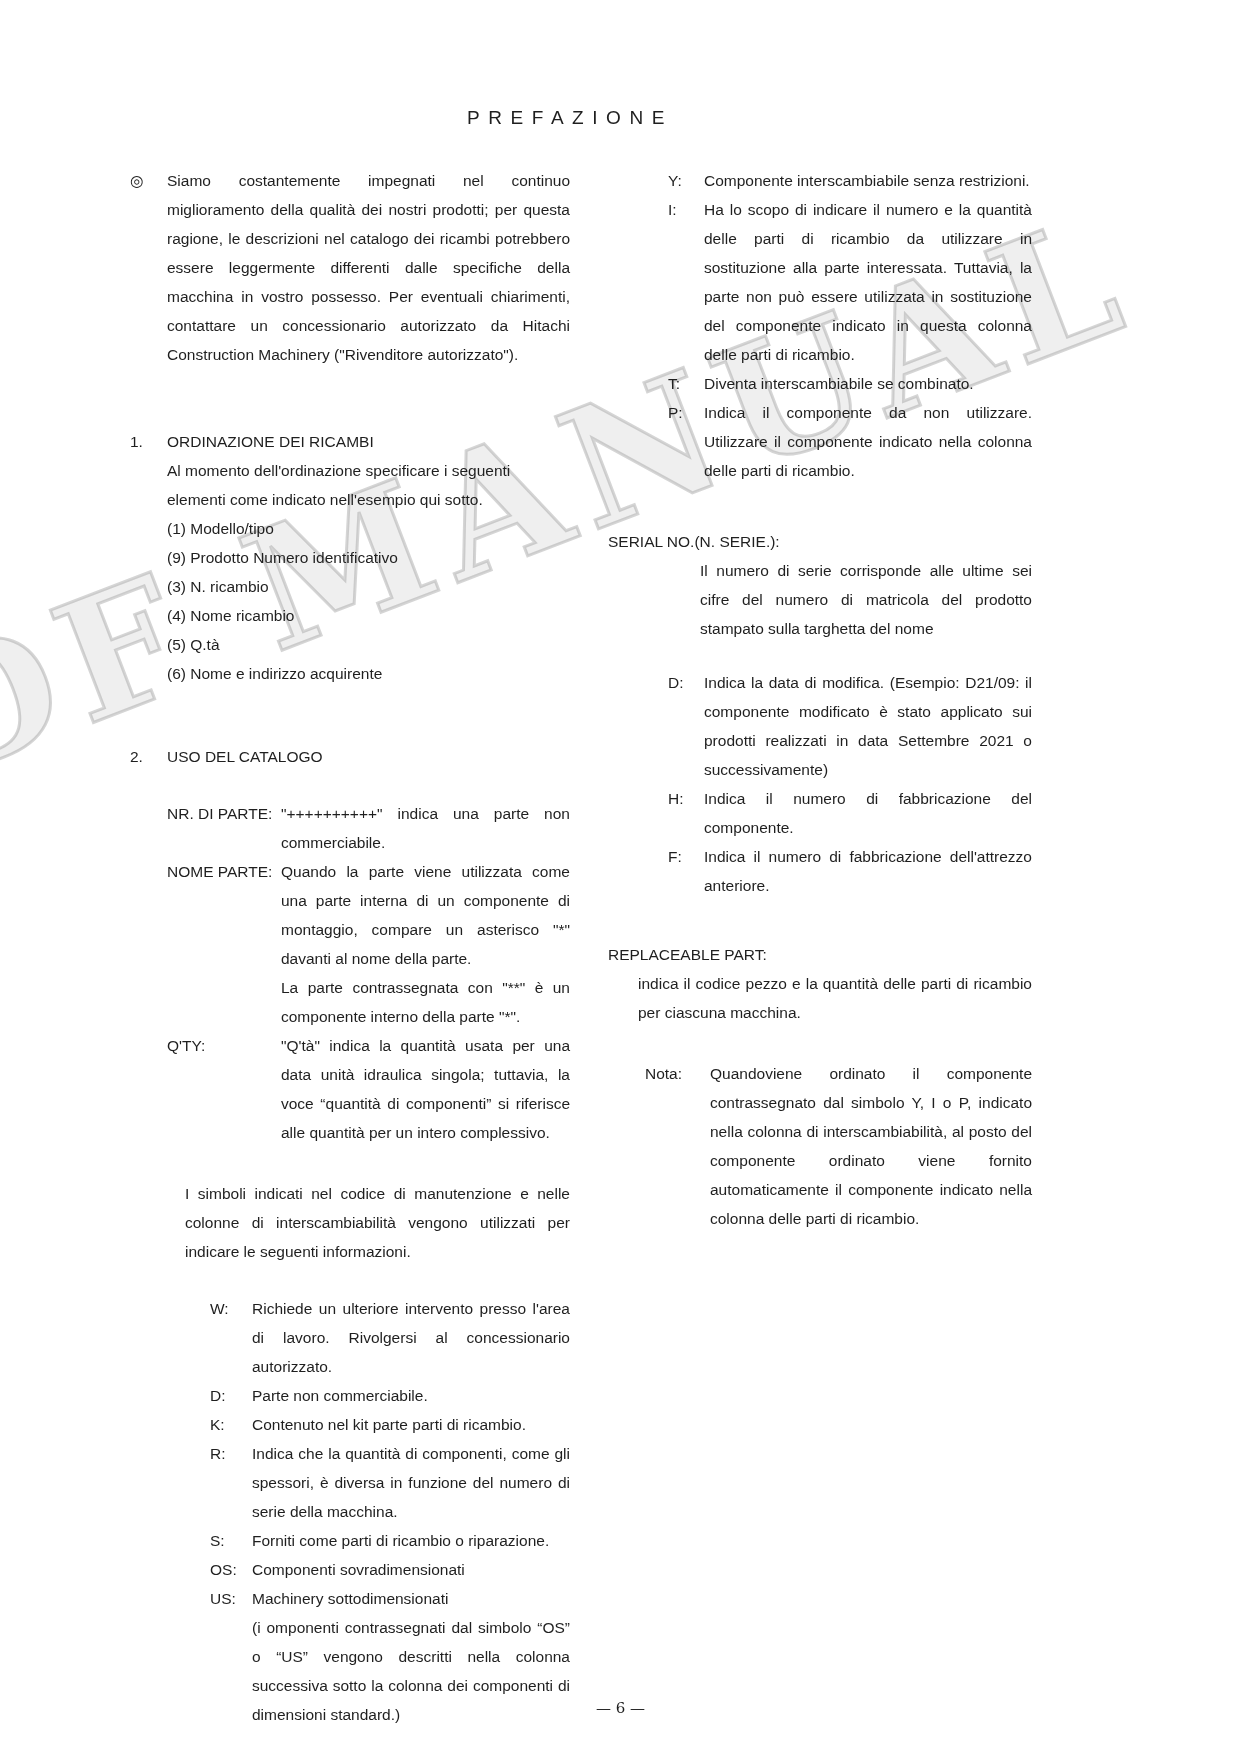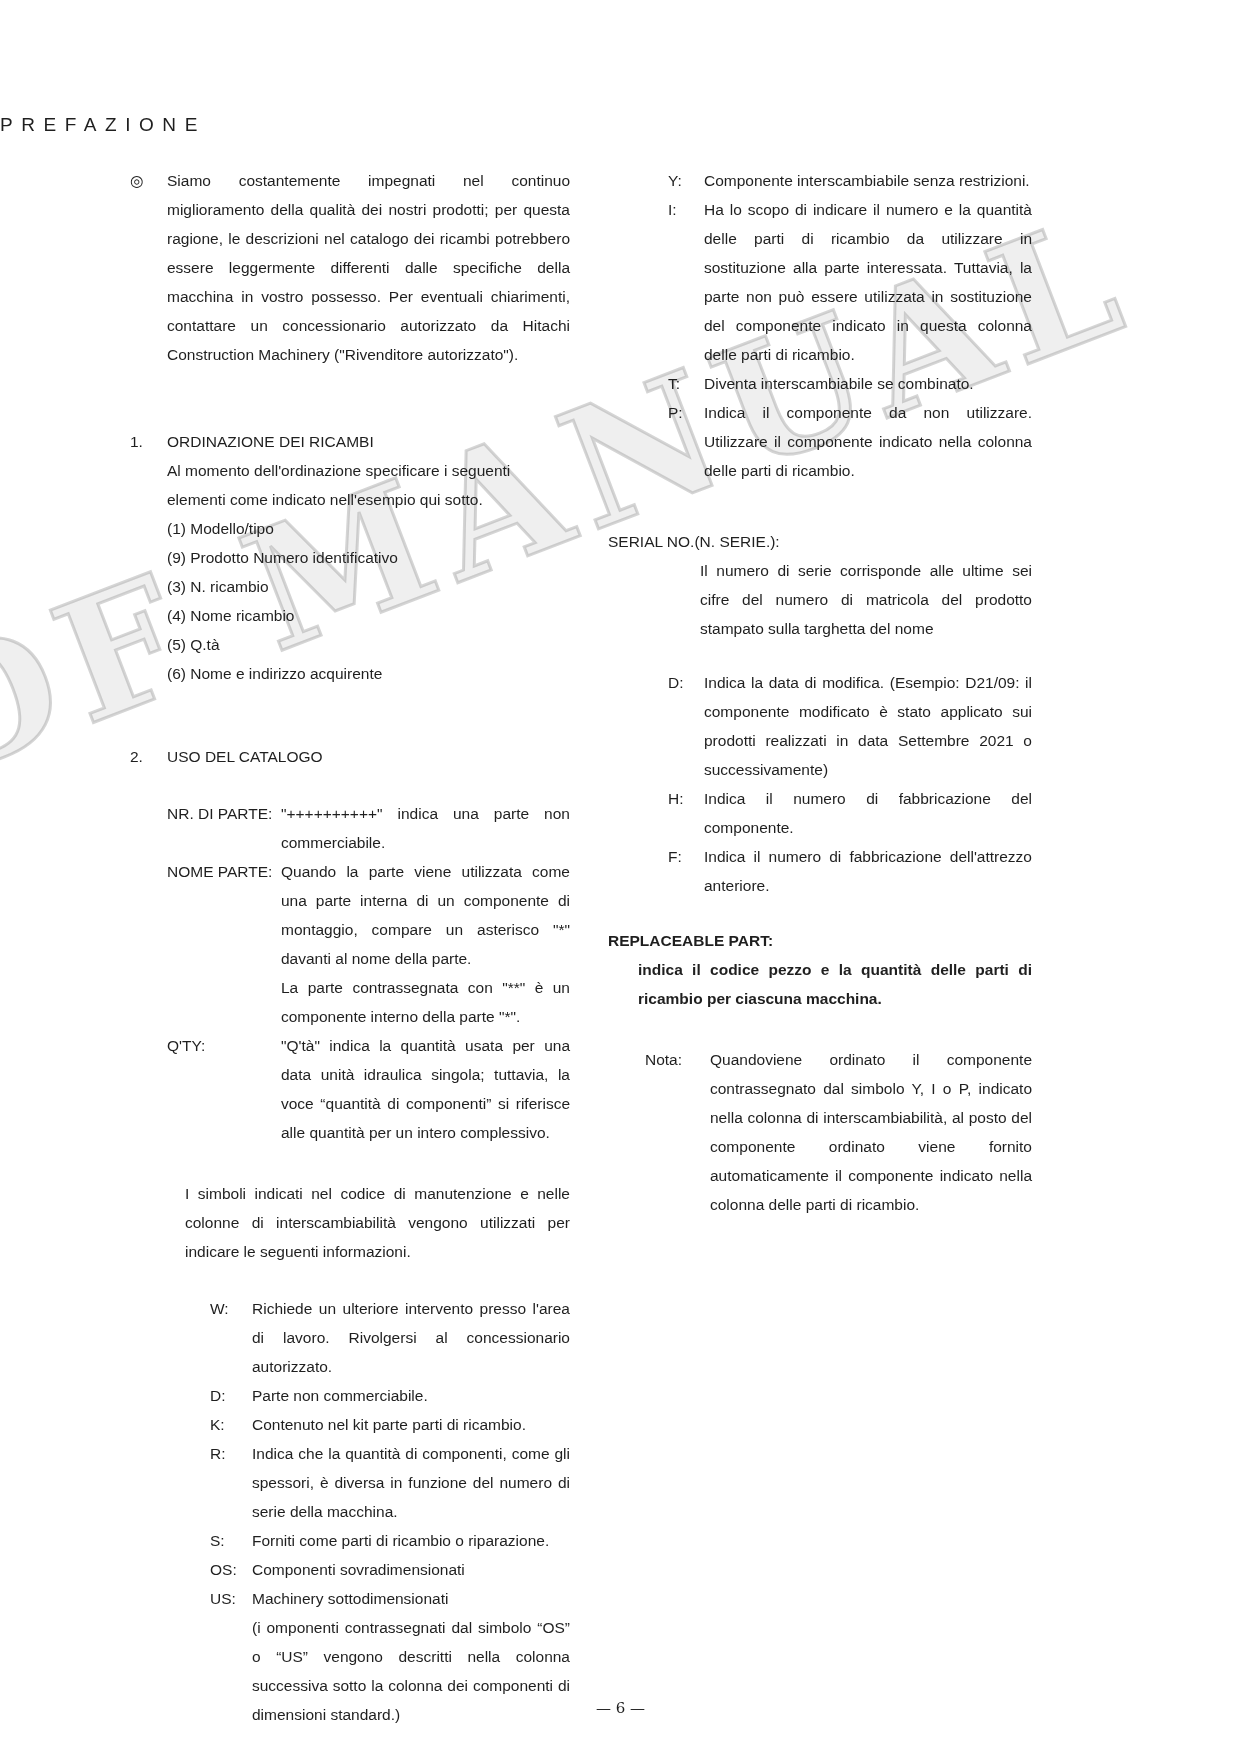--- a/index.html
+++ b/index.html
@@ -7,24 +7,25 @@
     position: relative;
     width: 1241px;
     height: 1755px;
     background: #ffffff;
     font-family: "Liberation Sans", sans-serif;
     color: #1f1f1f;
     overflow: hidden;
   }
   .title {
     position: absolute;
-    top: 114px;
+    top: 107px;
     left: 0;
     width: 1140px;
     margin: 0;
+    text-align: center;
     font-size: 19px;
     font-weight: 400;
     letter-spacing: 0.45em;
     z-index: 1;
   }
   .watermark {
     position: absolute;
     left: -210px;
     top: 680px;
     font-family: "DejaVu Serif", serif;
@@ -64,21 +65,21 @@
   .sym-list { margin-left: 55px; margin-top: 28px; }
   .sym-row { display: flex; }
   .sym-key { flex: none; width: 42px; }
   .sym-text { flex: 1; }
   .rsym-row { display: flex; margin-left: 60px; }
   .rsym-key { flex: none; width: 36px; }
   .rsym-text { flex: 1; }
   .serial-section { margin-top: 42px; }
   .serial-body { margin: 0 0 0 92px; }
   .serial-list { margin-top: 25px; }
-  .replaceable-section { margin-top: 26px; font-weight: bold; }
+  .replaceable-section { margin-top: 40px; }
   .replaceable-body { margin: 0 0 0 30px; }
   .note-row { display: flex; margin-top: 32px; margin-left: 37px; }
   .note-label { flex: none; width: 65px; }
   .note-text { flex: 1; }
   .page-number {
     position: absolute;
     bottom: 38px;
     left: 0;
     width: 100%;
     text-align: center;

